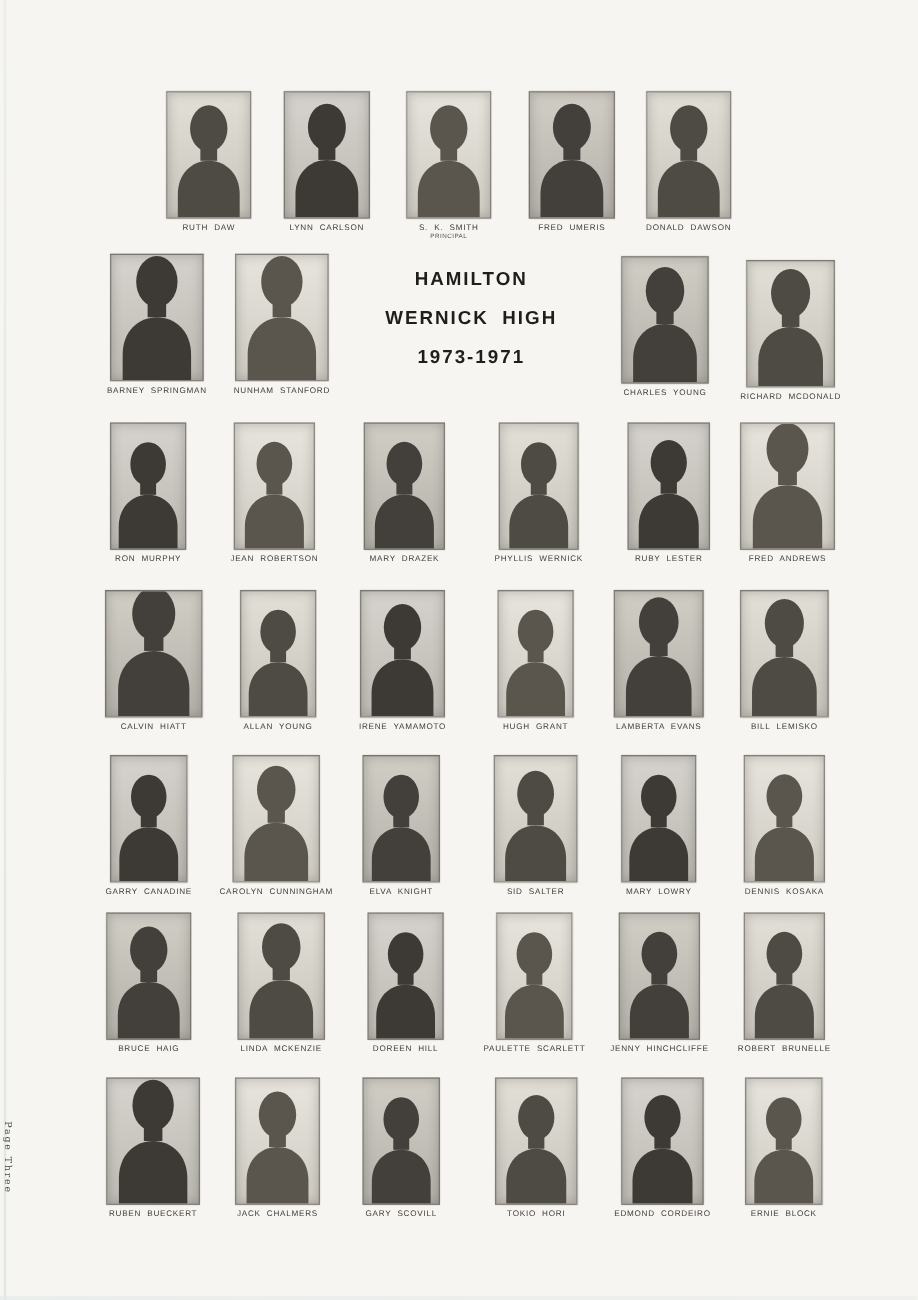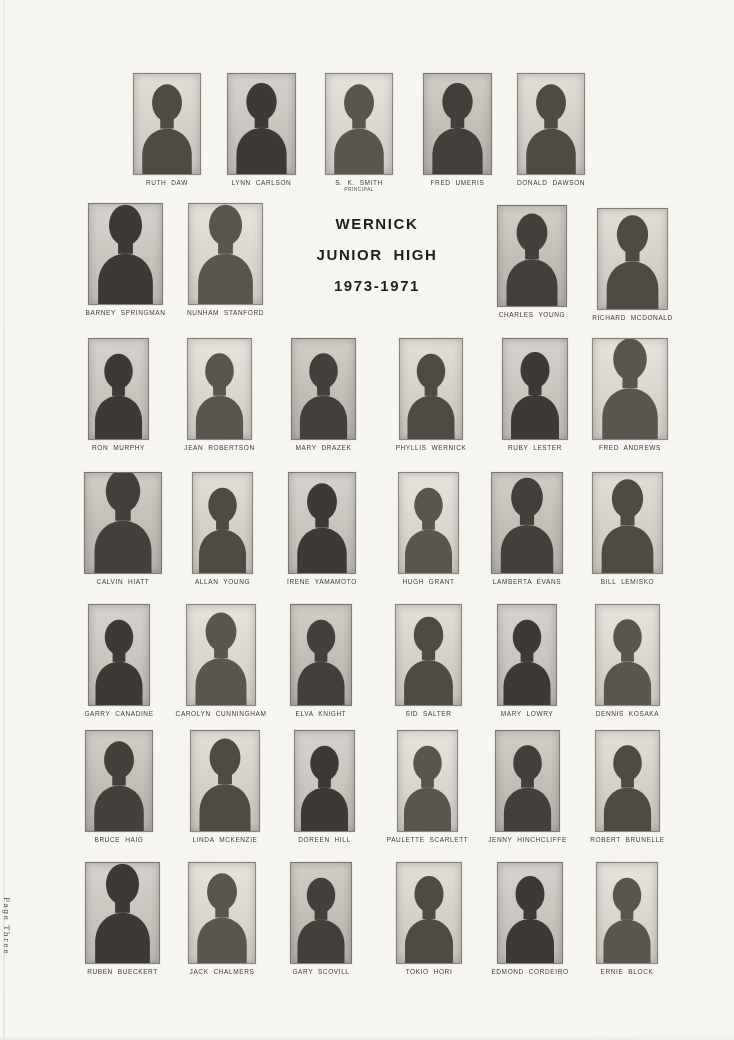--- a/index.html
+++ b/index.html
@@ -120,22 +120,22 @@
 <div class="cell t3" style="left:188px;top:203px;width:75px">
   <div class="ph">
       <svg viewBox="0 0 64 102" preserveAspectRatio="xMidYMax slice" fill="currentColor">
         <use href="#sil"></use>
       </svg>
     </div>
   <span class="cap">NUNHAM STANFORD</span>
 </div>
 
 <div class="title-block">
-  <div class="title-line">WERNICK</div>
-  <div class="title-line">JUNIOR HIGH</div>
+  <div class="title-line">HAMILTON</div>
+  <div class="title-line">WERNICK HIGH</div>
   <div class="title-line">1973-1971</div>
 </div>
 
 <div class="cell t4" style="left:497px;top:205px;width:70px">
   <div class="ph">
       <svg viewBox="0 0 64 102" preserveAspectRatio="xMidYMax slice" fill="currentColor">
         <use href="#sil"></use>
       </svg>
     </div>
   <span class="cap">CHARLES YOUNG</span>

